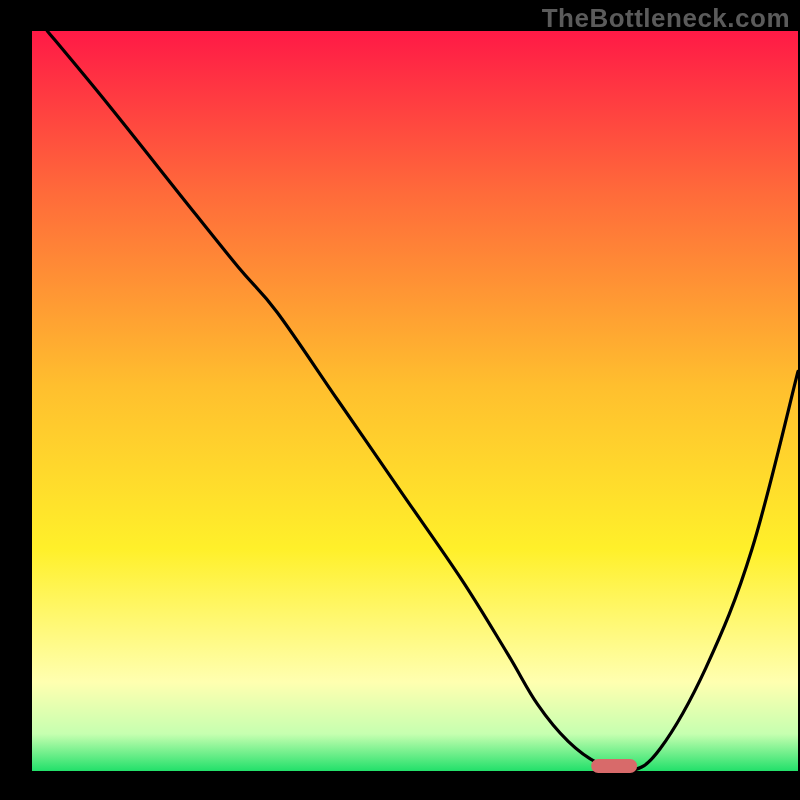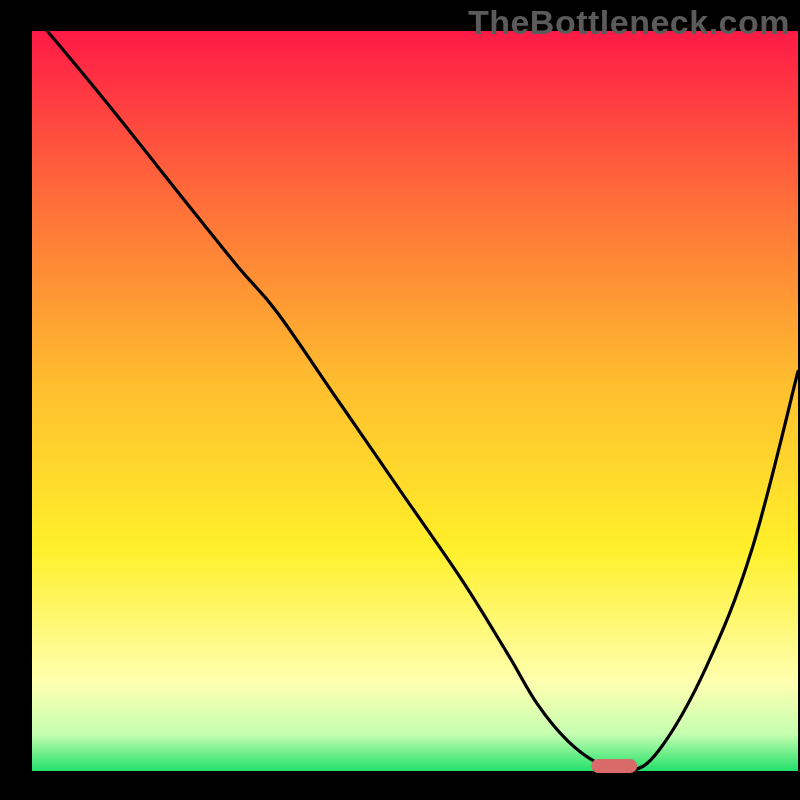--- a/index.html
+++ b/index.html
@@ -15,21 +15,21 @@
     position: relative;
     width: 800px;
     height: 800px;
     background: #000;
   }
   .watermark {
     position: absolute;
     top: 3px;
     right: 10px;
     color: #5b5b5b;
-    font-size: 34px;
+    font-size: 26px;
     font-weight: 600;
     letter-spacing: 0.5px;
     z-index: 3;
   }
   svg.plot {
     position: absolute;
     top: 0;
     left: 0;
     z-index: 1;
   }

